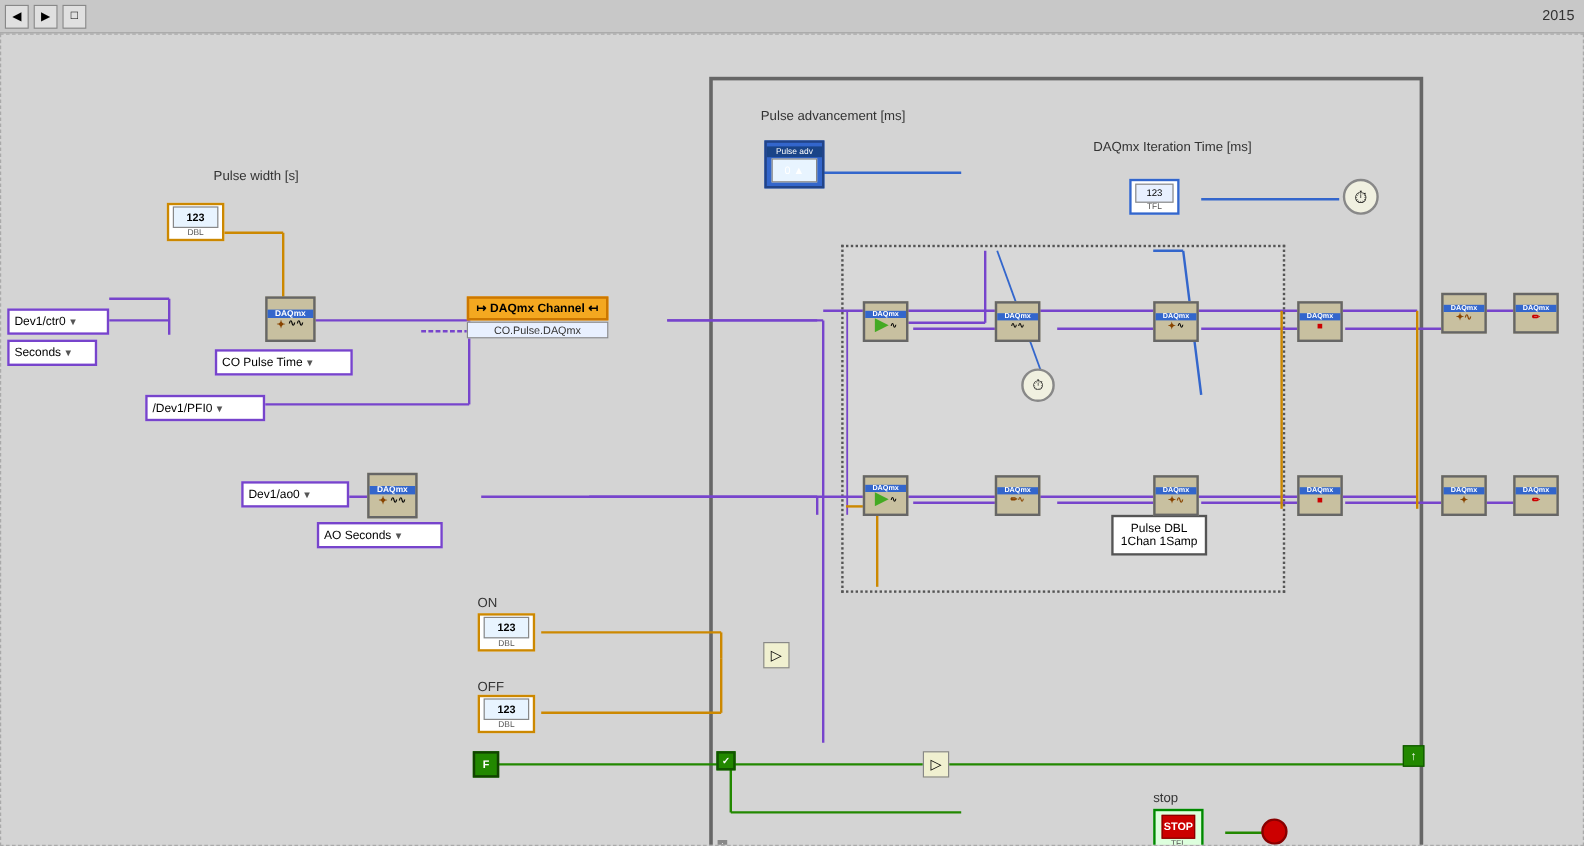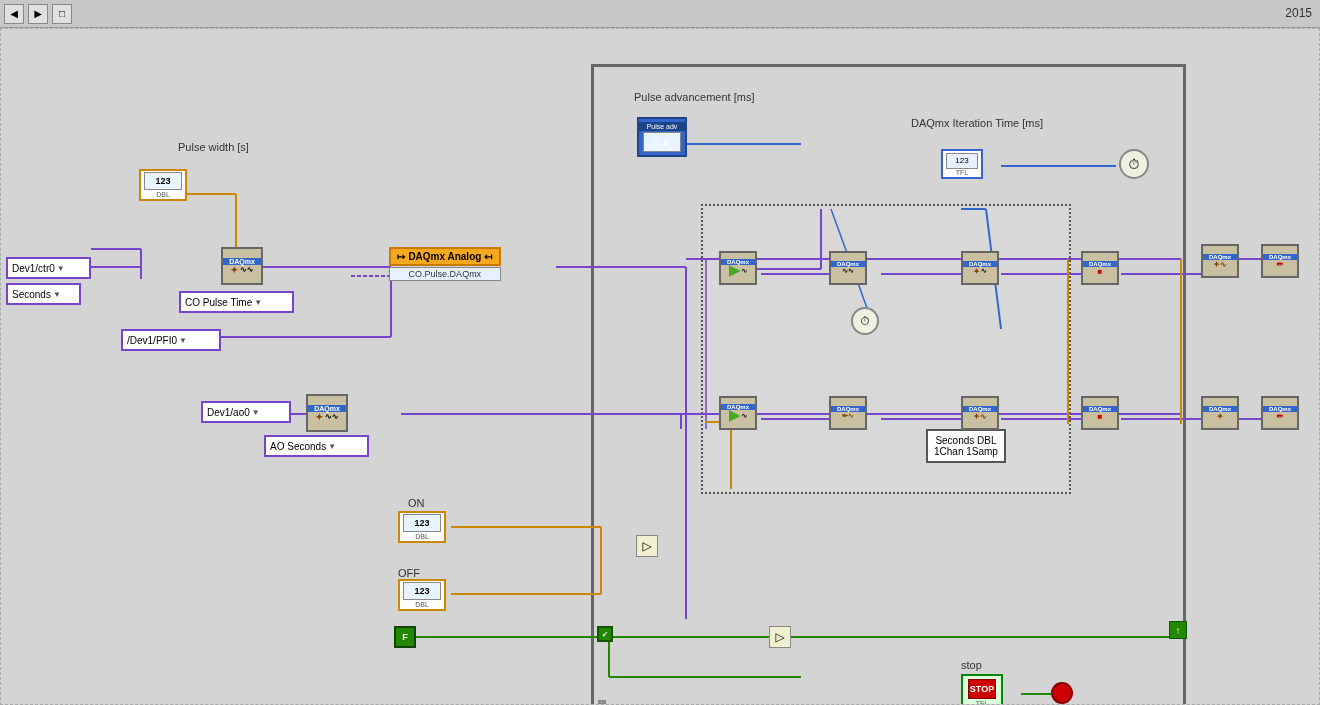--- a/index.html
+++ b/index.html
@@ -385,21 +385,21 @@
       <div style="display:flex; gap:2px; align-items:center;">
         <span style="font-size:9px; color:#884400;">✦</span>
         <span style="font-size:8px;">∿∿</span>
       </div>
     </div>
   </div>
 
   <div class="component" style="left:388px; top:218px;">
     <div style="background:#f4a820; border:2px solid #cc7700; padding:2px 6px; font-size:10px; font-weight:bold; display:flex; align-items:center; gap:3px;">
       <span>↦</span>
-      <span>DAQmx Analog</span>
+      <span>DAQmx Channel</span>
       <span>↤</span>
     </div>
     <div style="background:#e8f0ff; border:1px solid #888; padding:1px 4px; font-size:9px; color:#333; text-align:center; margin-top:1px;">
       <span>CO.Pulse.DAQmx</span>
     </div>
   </div>
 
   <div class="component dropdown-ctrl" style="left:200px; top:372px; width:90px;">
     <span>Dev1/ao0</span>
     <span class="dropdown-arrow">▼</span>
@@ -413,21 +413,21 @@
   <div class="component" style="left:305px; top:365px;">
     <div class="daqmx-box">
       <div class="daqmx-top">DAQmx</div>
       <div style="display:flex; gap:2px; align-items:center;">
         <span style="font-size:9px; color:#884400;">✦</span>
         <span style="font-size:8px;">∿∿</span>
       </div>
     </div>
   </div>
 
-  <div class="wire-label" style="left:407px; top:468px;">ON</div>
+  <div class="wire-label" style="left:397px; top:468px;">ON</div>
   <div class="component numeric-ctrl" style="left:397px; top:482px;">
     <div class="ctrl-inner">123</div>
     <div class="ctrl-label-bottom">DBL</div>
   </div>
 
   <div class="wire-label" style="left:397px; top:538px;">OFF</div>
   <div class="component numeric-ctrl" style="left:397px; top:550px;">
     <div class="ctrl-inner">123</div>
     <div class="ctrl-label-bottom">DBL</div>
   </div>
@@ -539,21 +539,21 @@
   </div>
 
   <div class="component" style="left:828px; top:367px;">
     <div class="daqmx-box" style="width:38px; height:34px;">
       <div class="daqmx-top" style="font-size:6px;">DAQmx</div>
       <div style="font-size:7px; color:#884400;">✏∿</div>
     </div>
   </div>
 
   <div class="component analog-dbl" style="left:925px; top:400px;">
-    <span>Seconds DBL</span><br>
+    <span>Pulse DBL</span><br>
     <span>1Chan 1Samp</span>
   </div>
 
   <div class="component" style="left:960px; top:367px;">
     <div class="daqmx-box" style="width:38px; height:34px;">
       <div class="daqmx-top" style="font-size:6px;">DAQmx</div>
       <div style="font-size:8px; color:#884400;">✦∿</div>
     </div>
   </div>
 

